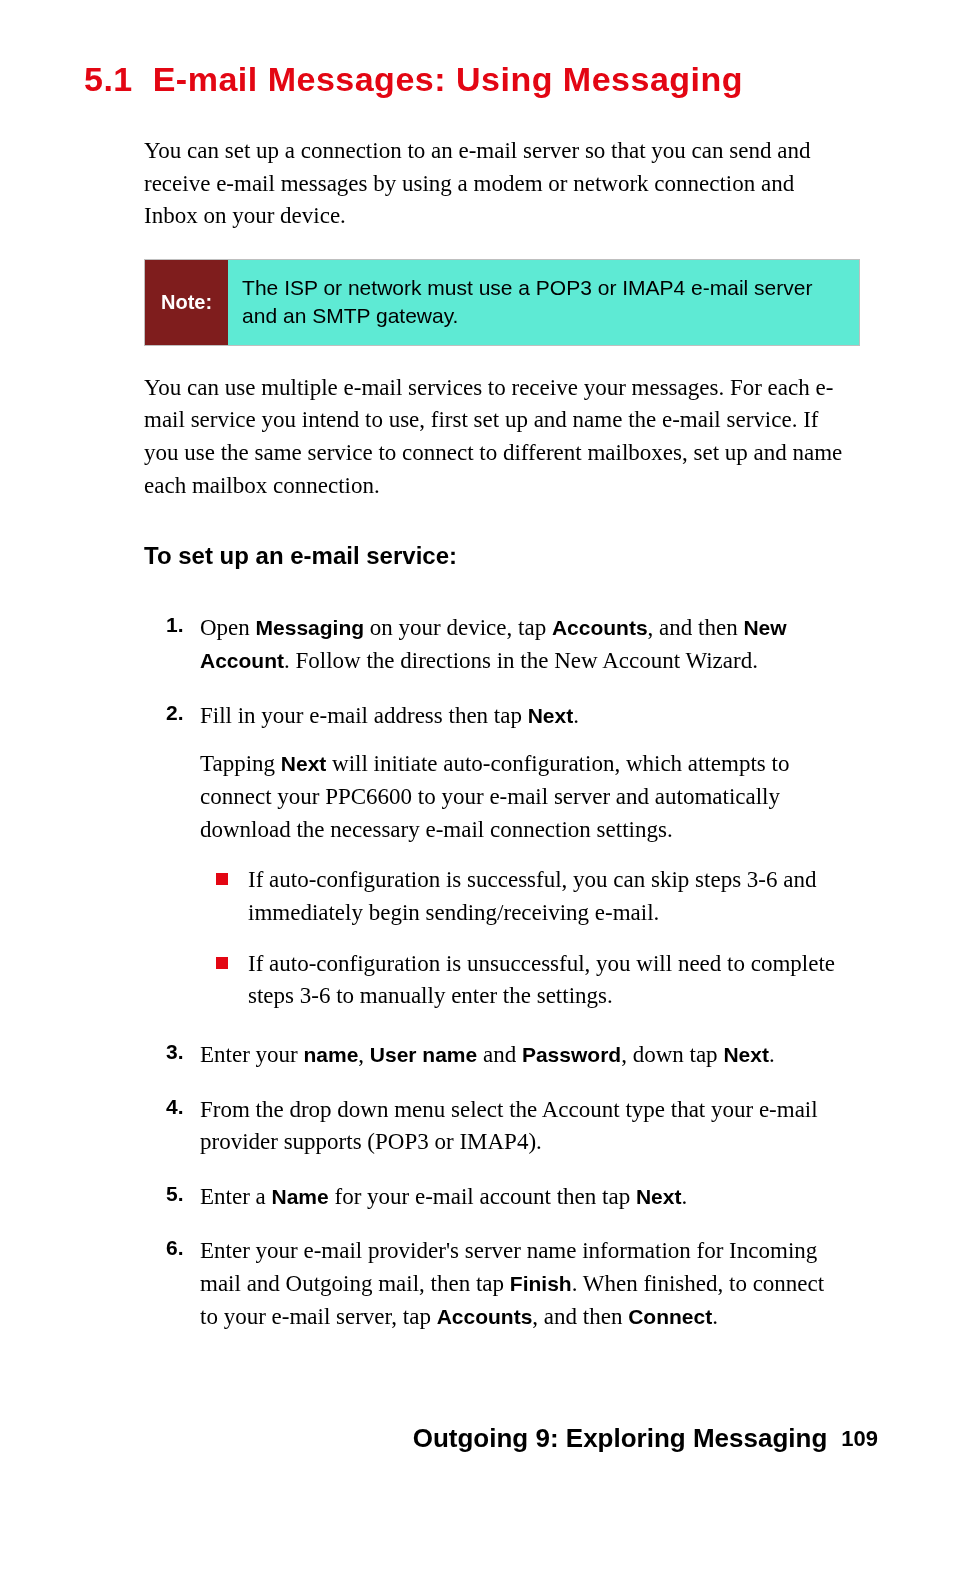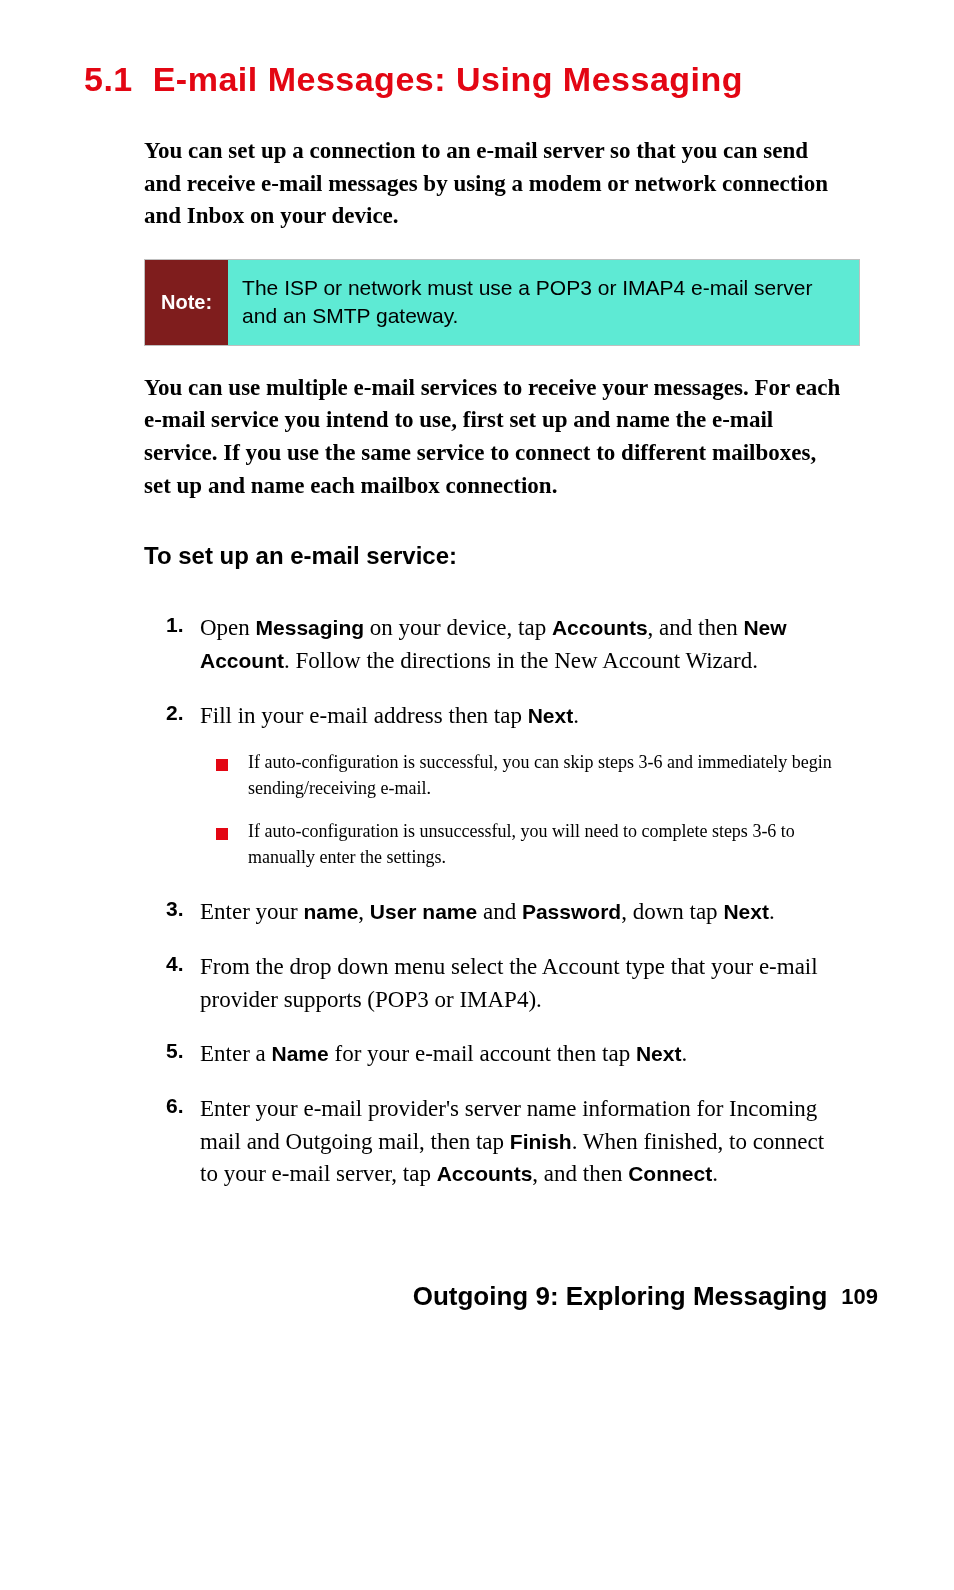--- a/index.html
+++ b/index.html
@@ -13,21 +13,20 @@
     font-size: 34px; 
     letter-spacing: 0.5px;
     margin-bottom: 36px;
     margin-left: 14px;
   }
   
   .body-text { 
     font-size: 23px; 
     line-height: 1.42; 
     margin: 0 38px 0 74px;
-    font-weight: bold;
   }
   
   .note-box { 
     display: flex; 
     margin: 26px 24px 26px 74px; 
     border: 1px solid #bfbfbf;
   }
   .note-label { 
     background: #7f1d1d; 
     color: #fff; 
@@ -77,21 +76,21 @@
   
   .cond { font-family: "Helvetica Neue", Helvetica, Arial, sans-serif; font-weight: 700; font-size: 21px; }
   
   .sub-bullets { margin: 18px 0 4px 16px; }
   .sub-bullet { display: flex; margin-bottom: 18px; }
   .sub-bullet:last-child { margin-bottom: 0; }
   .bullet-icon { 
     width: 12px; height: 12px; background: #e30613; 
     flex-shrink: 0; margin-top: 9px; margin-right: 20px;
   }
-  .sub-bullet-text { font-size: 18px; line-height: 1.42; }
+  .sub-bullet-text { font-size: 23px; line-height: 1.42; }
   
   .footer { 
     margin-top: 90px; 
     text-align: right; 
     padding-right: 6px;
   }
   .footer-title { 
     font-family: "Helvetica Neue", Helvetica, Arial, sans-serif; 
     font-weight: 700; 
     font-size: 26px; 
@@ -127,20 +126,21 @@
   <div class="step-num">1.</div>
   <div class="step-body">
     <p><span>Open </span><span class="cond">Messaging</span><span> on your device, tap </span><span class="cond">Accounts</span><span>, and then </span><span class="cond">New Account</span><span>. Follow the directions in the New Account Wizard.</span></p>
   </div>
 </div>
 
 <div class="step">
   <div class="step-num">2.</div>
   <div class="step-body">
     <p><span>Fill in your e-mail address then tap </span><span class="cond">Next</span><span>.</span></p>
+    <p><span>Tapping </span><span class="cond">Next</span><span> will initiate auto-configuration, which attempts to connect your PPC6600 to your e-mail server and automatically download the necessary e-mail connection settings.</span></p>
     <div class="sub-bullets">
       <div class="sub-bullet">
         <div class="bullet-icon"></div>
         <div class="sub-bullet-text">If auto-configuration is successful, you can skip steps 3-6 and  immediately begin sending/receiving e-mail.</div>
       </div>
       <div class="sub-bullet">
         <div class="bullet-icon"></div>
         <div class="sub-bullet-text">If auto-configuration is unsuccessful, you will need to complete steps 3-6 to  manually enter the settings.</div>
       </div>
     </div>

